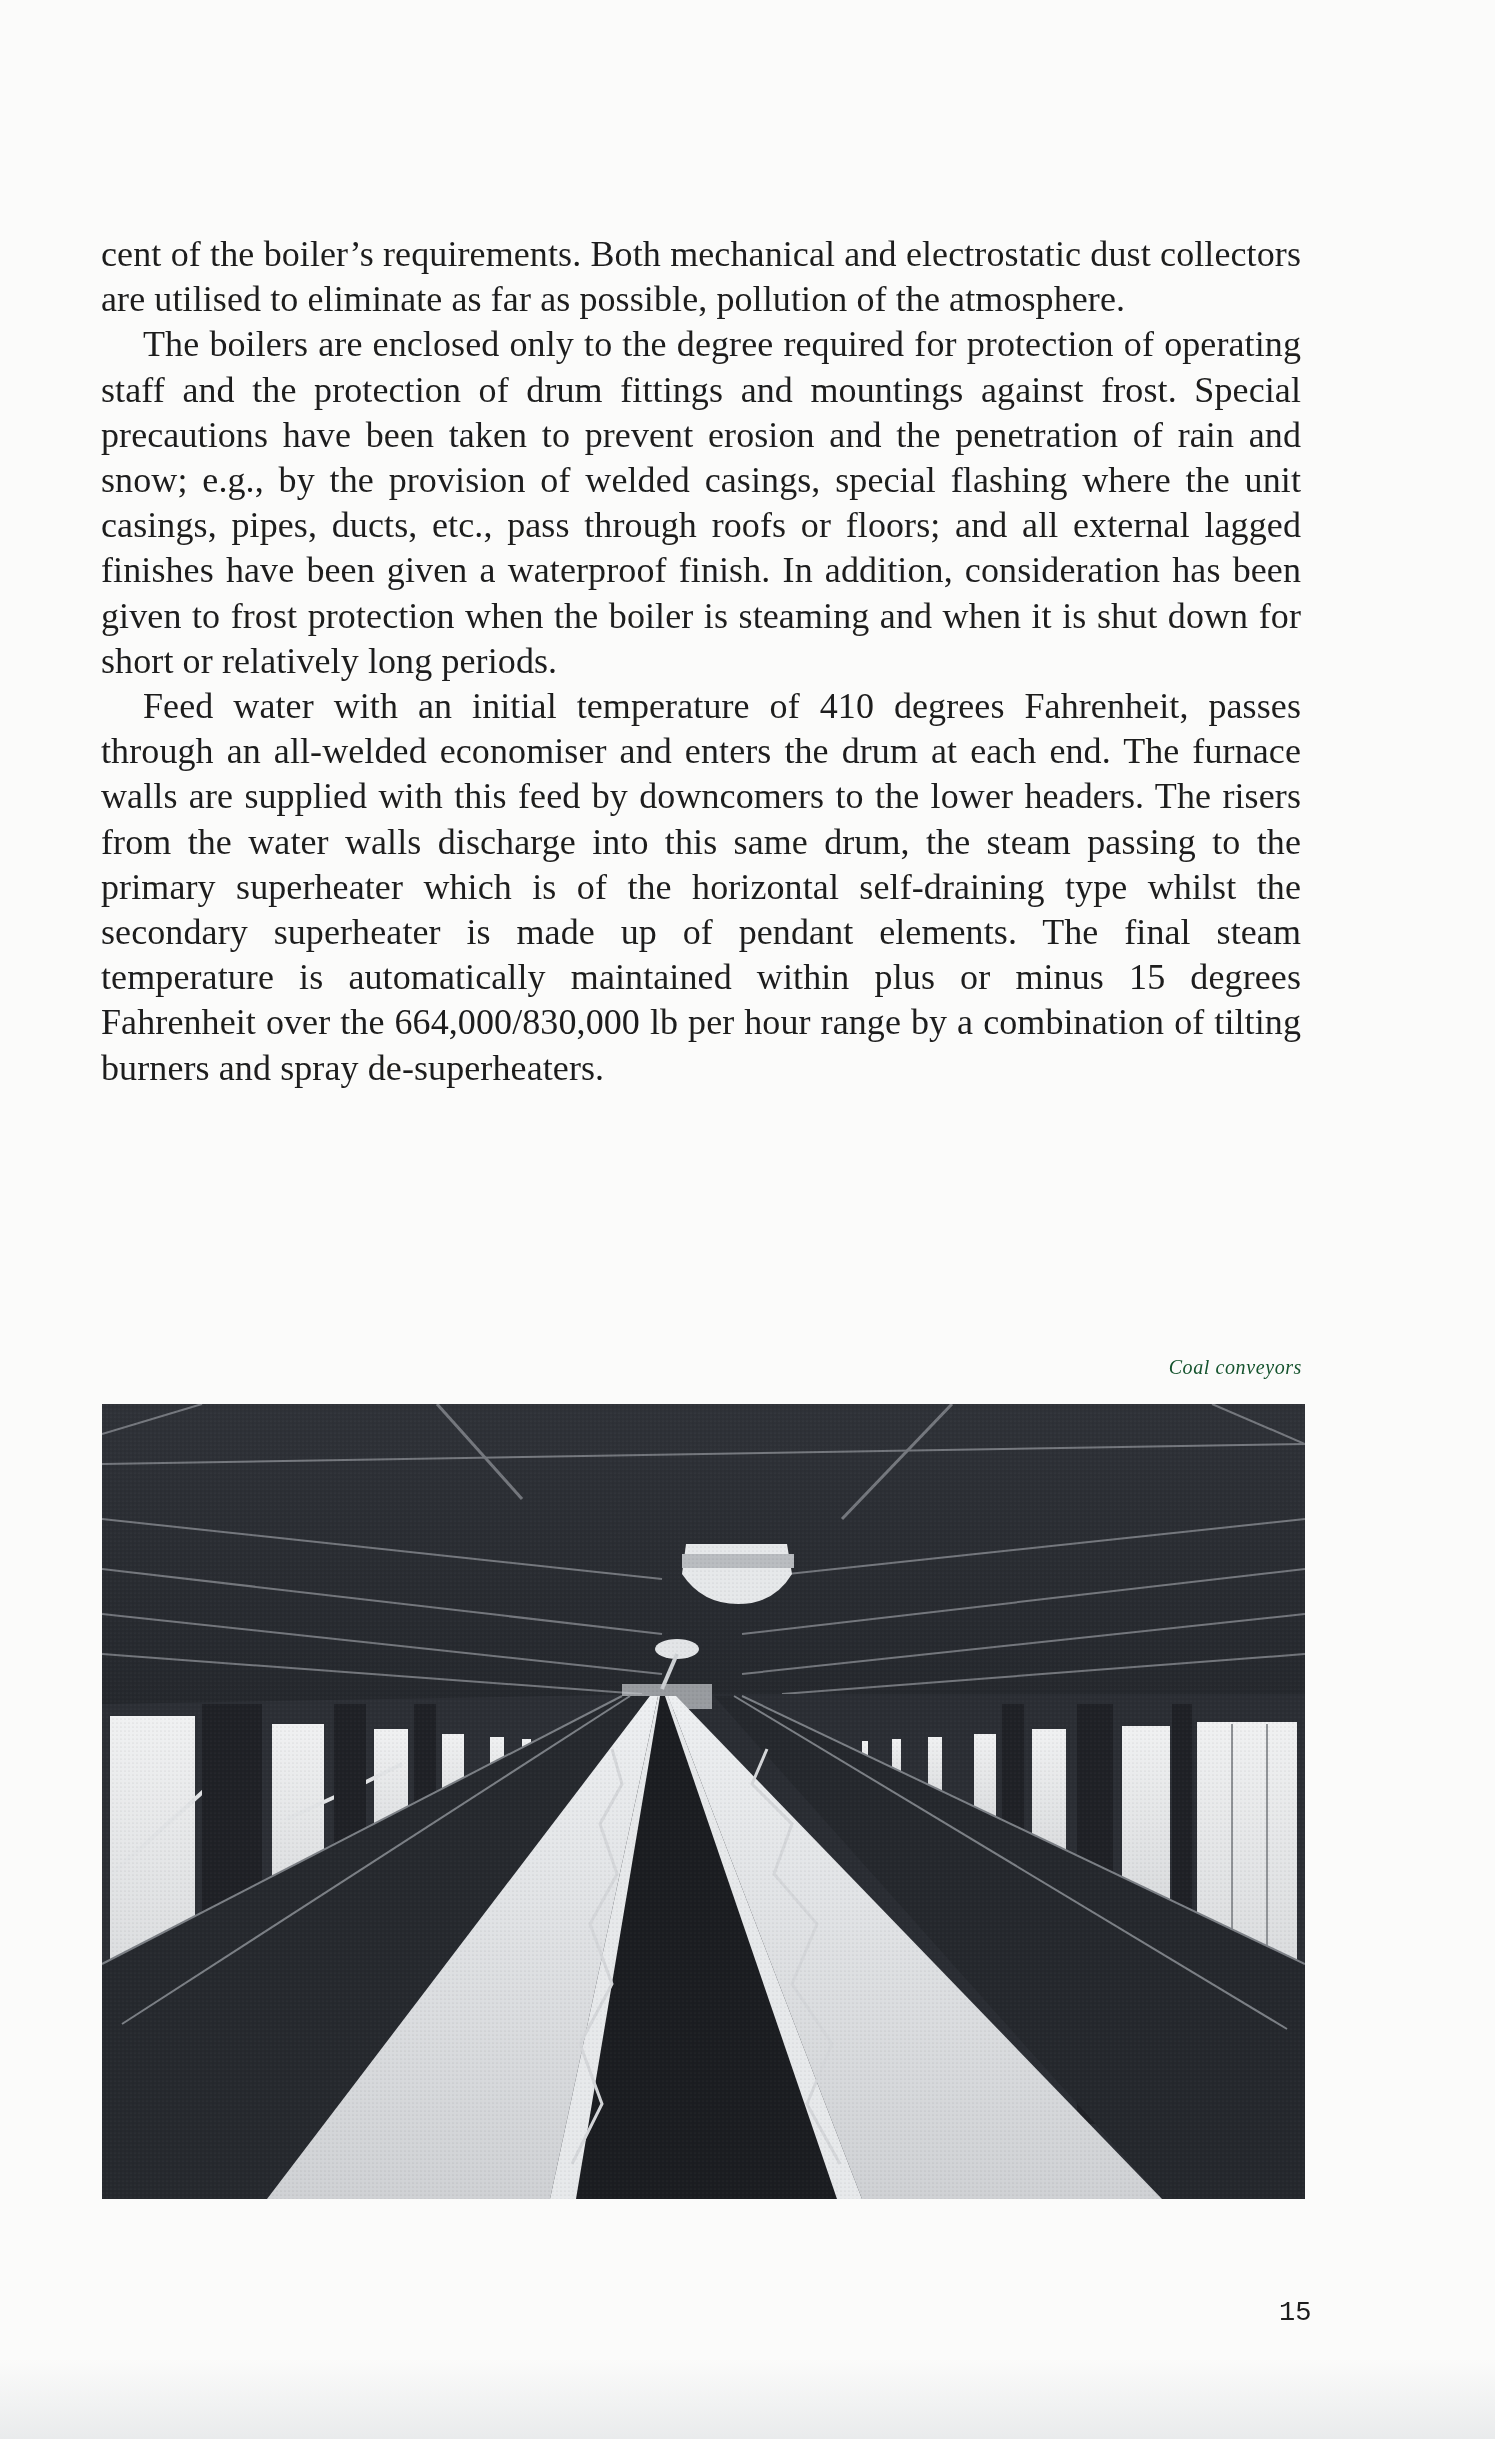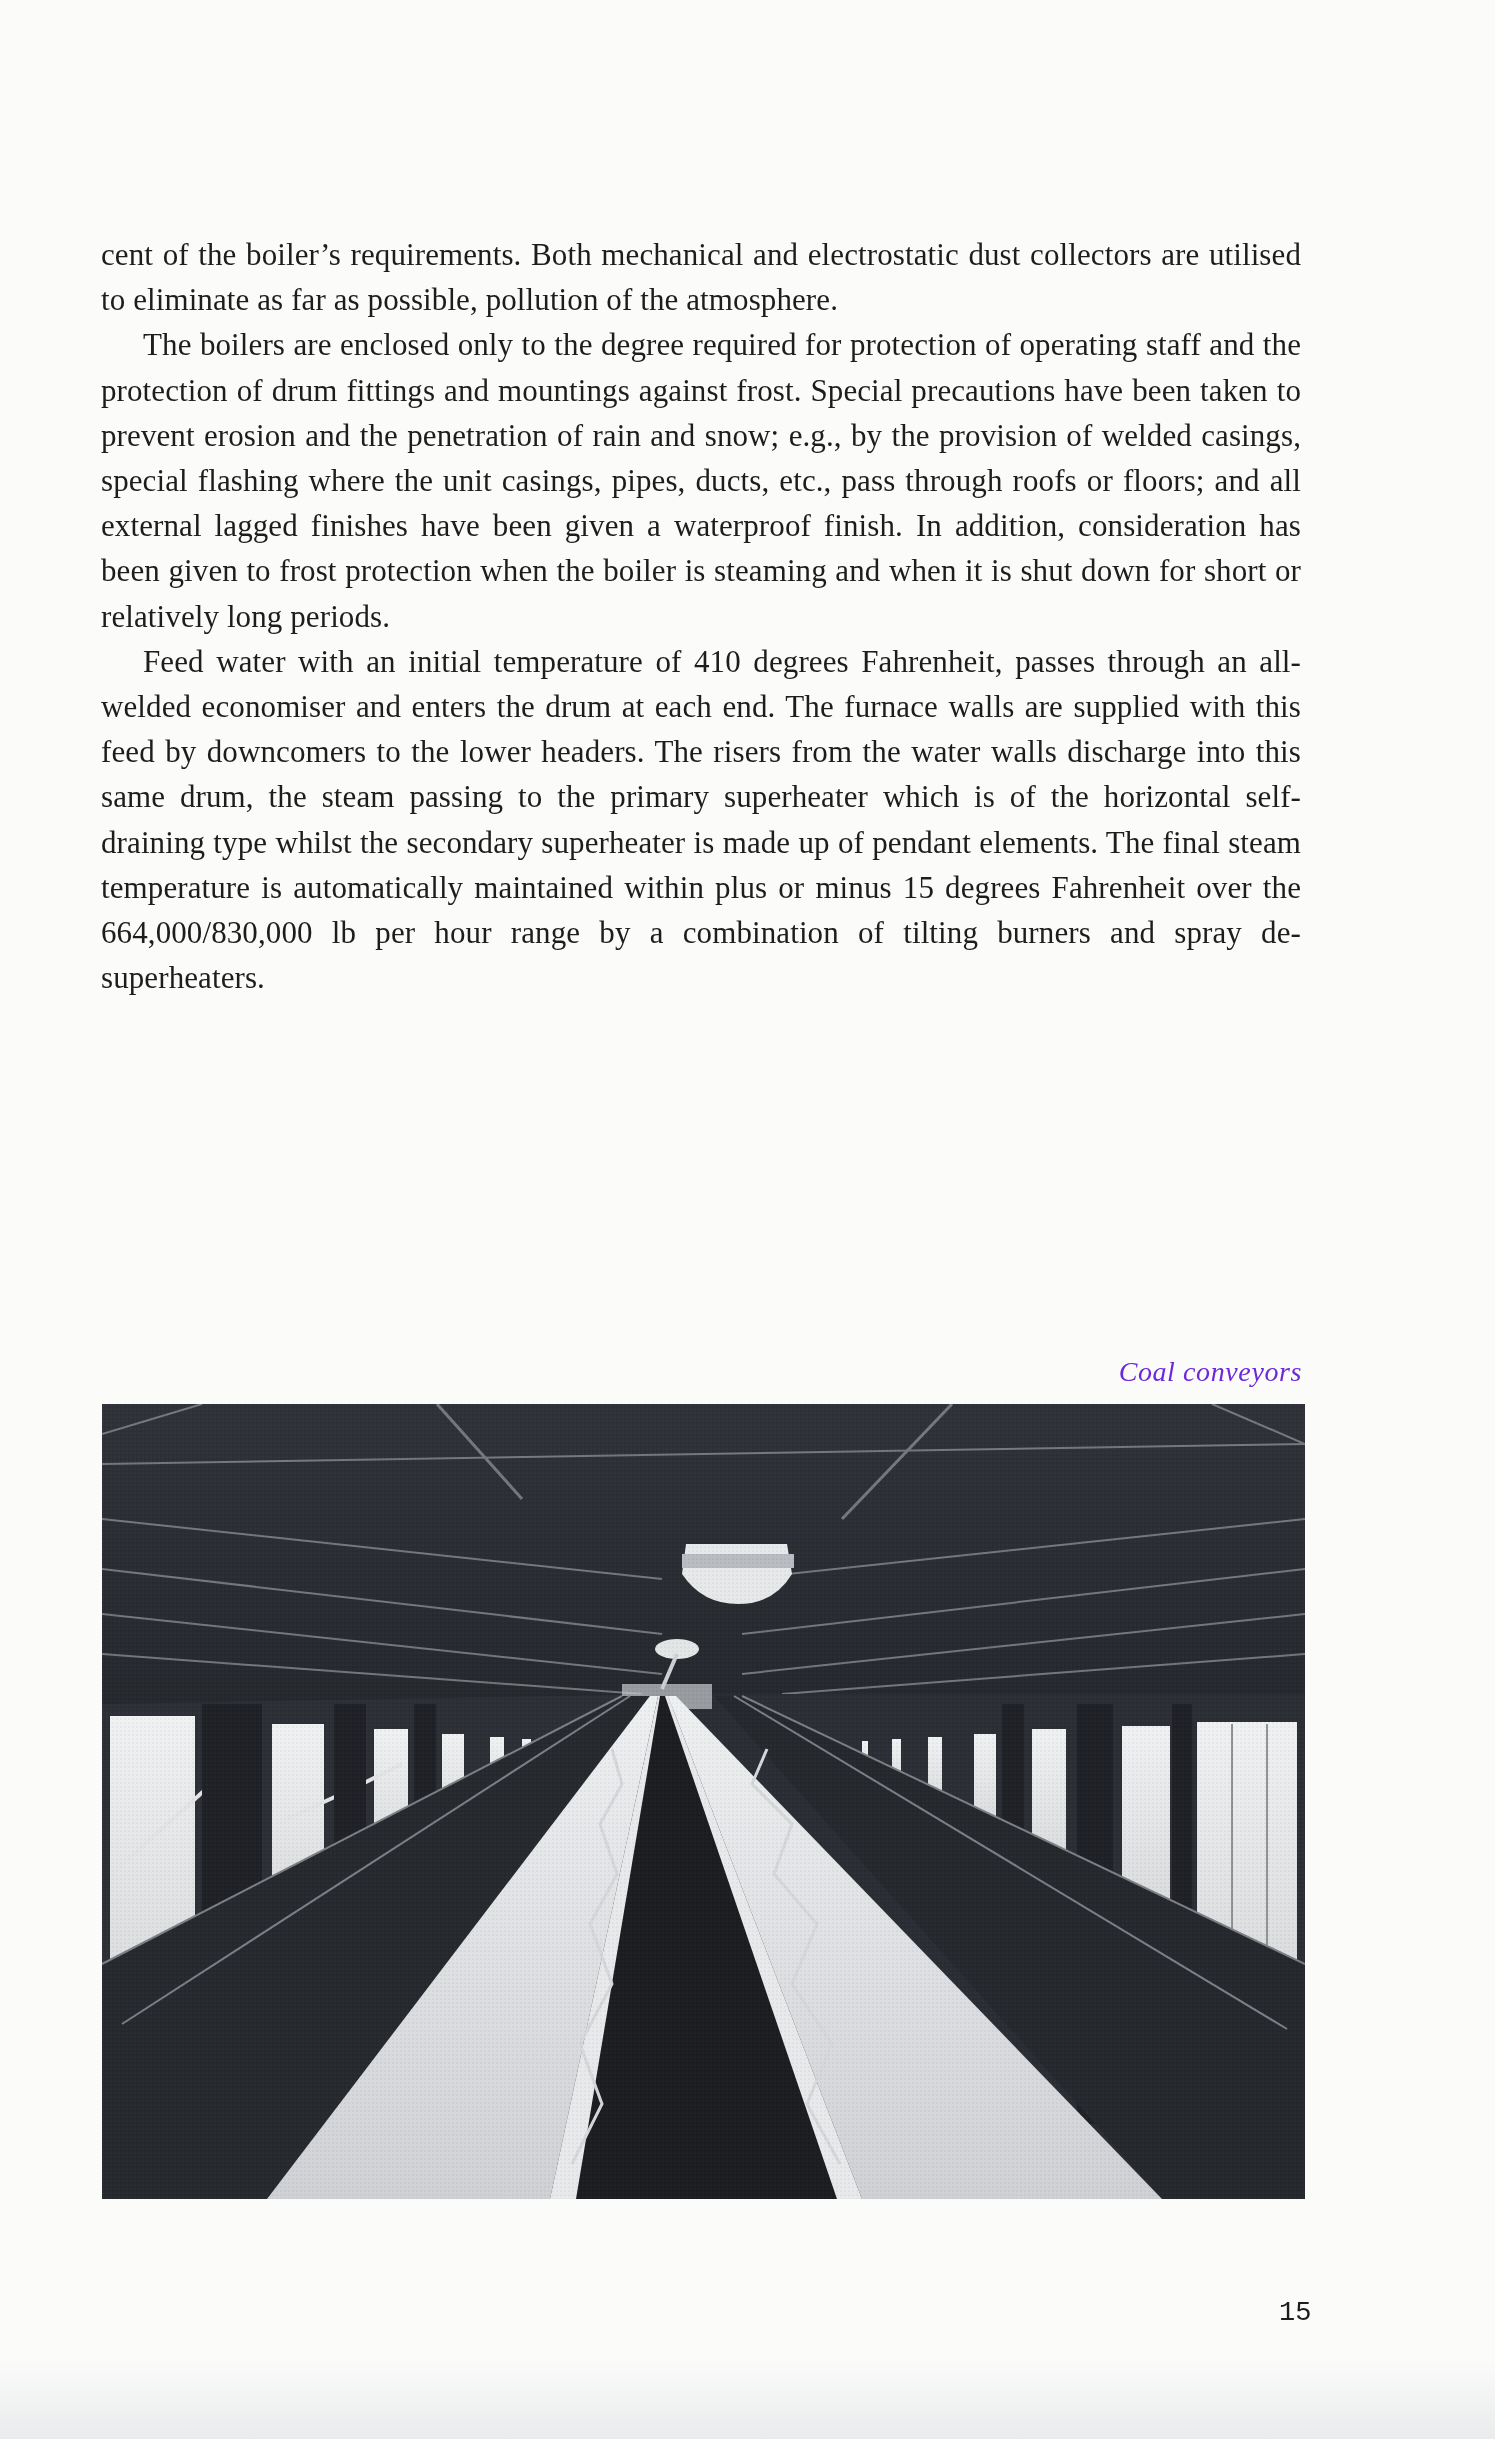--- a/index.html
+++ b/index.html
@@ -12,38 +12,38 @@
     color: #1d1d1d;
   }
   .page-edge {
     position: absolute; left: 0; bottom: 0; width: 1495px; height: 80px;
     background: linear-gradient(to top, rgba(200,205,210,0.35), rgba(255,255,255,0));
   }
   .body-text {
     position: absolute;
     left: 101px; top: 232px;
     width: 1200px;
-    font-size: 31px;
+    font-size: 36px;
     line-height: 45.2px;
     letter-spacing: 0.1px;
   }
   .body-text p {
     margin: 0;
     text-align: justify;
     text-indent: 42px;
     hyphens: manual;
   }
   .body-text p.first { text-indent: 0; }
   .caption {
     position: absolute;
     right: 193px; top: 1356px;
     font-style: italic;
-    font-size: 28px;
+    font-size: 20px;
     letter-spacing: 0.6px;
-    color: #6d28d9;
+    color: #14532d;
     font-family: Liberation Serif, serif;
   }
   .photo {
     position: absolute;
     left: 102px; top: 1404px;
     width: 1203px; height: 795px;
     background: #2a2d33;
   }
   .photo svg { display: block; width: 100%; height: 100%; }
   .page-number {

